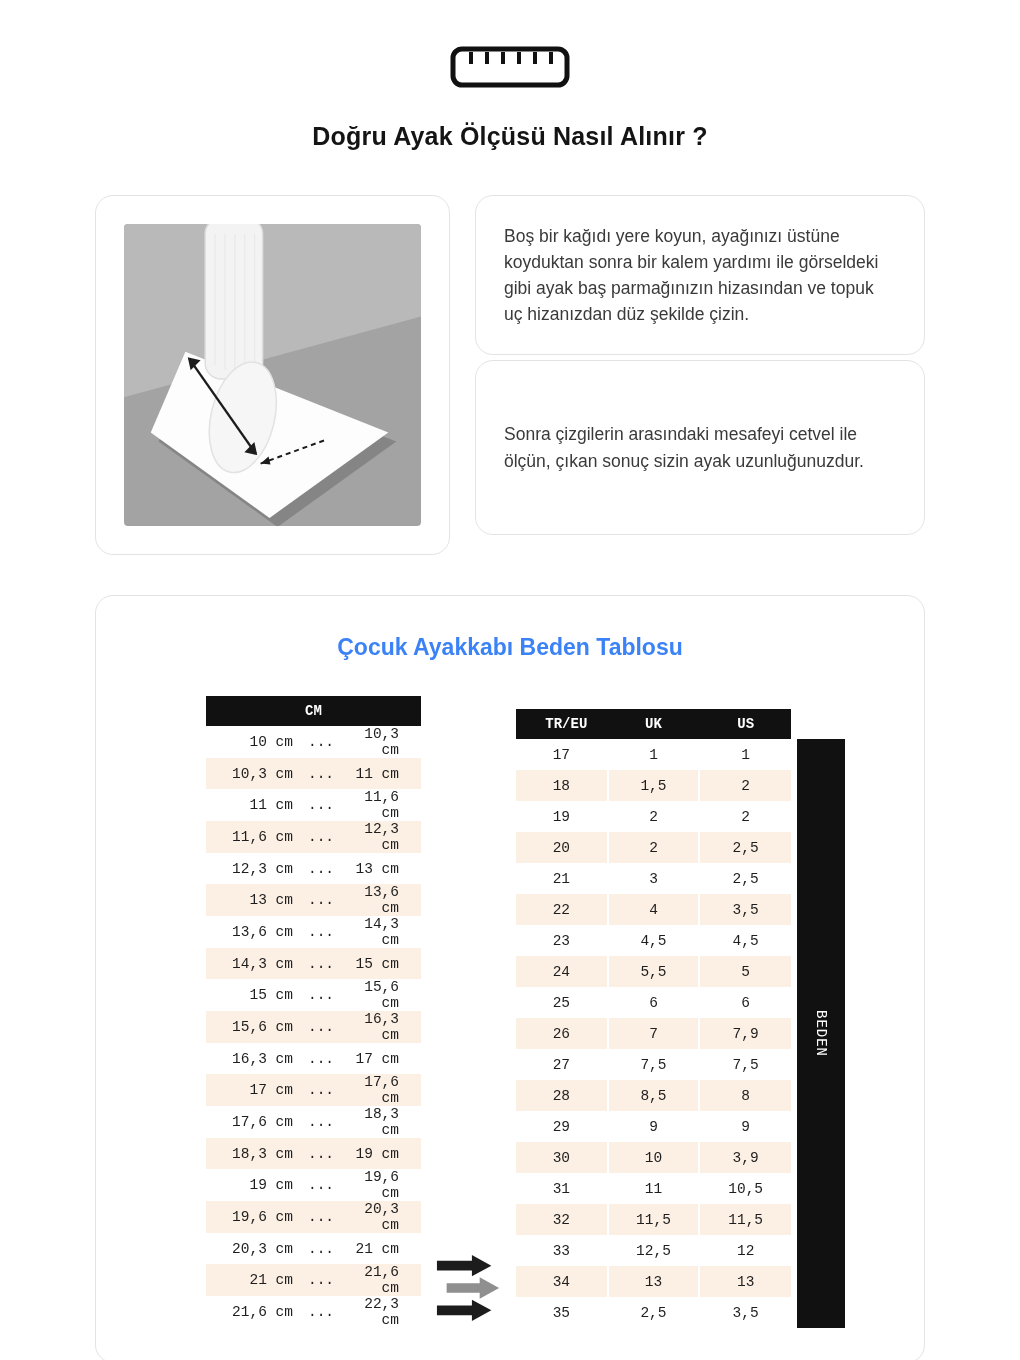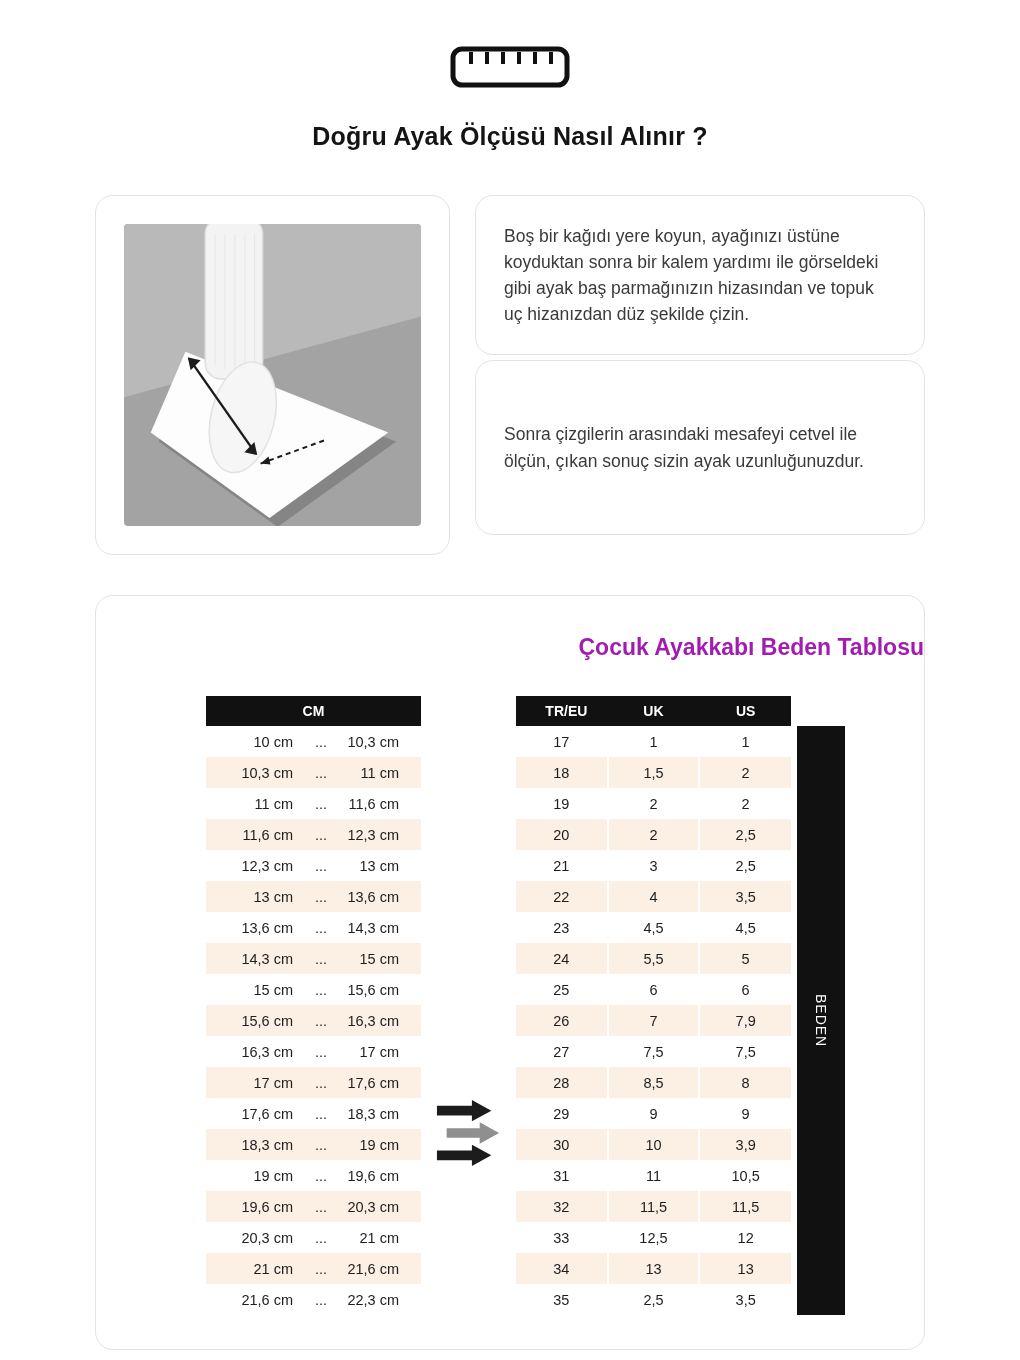--- a/index.html
+++ b/index.html
@@ -19,23 +19,23 @@
   .photo-card { width:355px; height:360px; padding:28px; flex:none; }
   .photo-card svg { display:block; width:100%; height:100%; border-radius:4px; }
 
   .text-col { flex:1; display:flex; flex-direction:column; gap:5px; }
   .text-card { padding:20px 28px; display:flex; align-items:center; }
   .text-card.first { min-height:160px; }
   .text-card.second { min-height:175px; }
   .text-card p { margin:0; font-size:17.5px; line-height:1.5; color:#3a3a3a; }
 
   .table-card { margin-top:40px; padding:38px 0 34px 0; }
-  .table-title { text-align:right; font-size:23px; font-weight:700; color:#a21caf; margin:0 0 35px 0; }
-
-  .tables { display:flex; align-items:center; }
+  .table-title { text-align:center; font-size:23px; font-weight:700; color:#3b82f6; margin:0 0 35px 0; }
+
+  .tables { display:flex; align-items:flex-end;font-family:Liberation Mono, monospace; }
 
   table { border-collapse:collapse; }
   th { background:#111; color:#fff; height:30px; font-size:14px; font-weight:700; text-align:center; }
   td { height:31px; font-size:14.5px; color:#1e1e1e; padding:0; background:#fff; }
   tr.alt td { background:#fcefe4; }
 
   .cm-table { margin-left:110px; width:215px; flex:none; }
   .cm-table col.c-from { width:95px; }
   .cm-table col.c-sep  { width:40px; }
   .cm-table col.c-to   { width:80px; }

